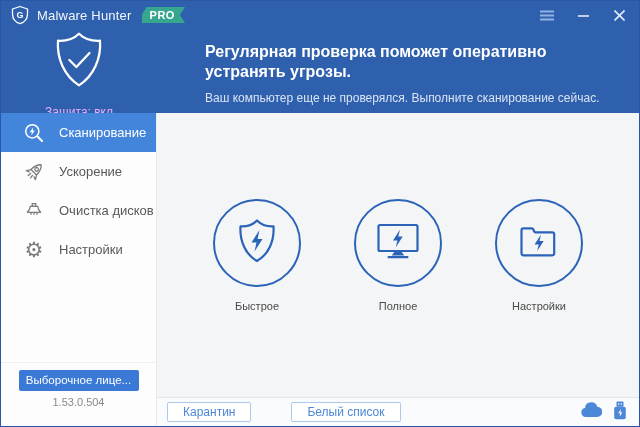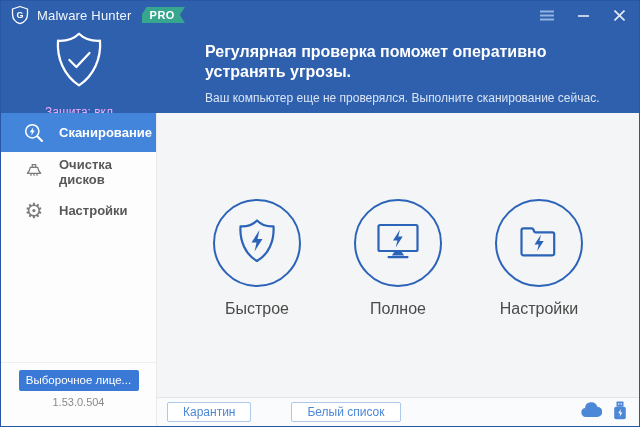--- a/index.html
+++ b/index.html
@@ -44,21 +44,21 @@
   
   .body { position:absolute; top:112px; left:0; right:0; bottom:0; display:flex; }
 
   .sidebar {
     position:relative; width:156px; flex-shrink:0;
     background:#fdfdfe; border-right:1px solid #e9eaeb;
   }
   .nav-item {
     display:flex; align-items:center; height:39px;
     padding-left:21px; gap:13px; cursor:default;
-    font-size:13px; color:#585858;font-weight:bold;
+    font-size:13px; color:#585858;
   }
   .nav-item .nav-icon { width:24px; height:24px; display:flex; align-items:center; justify-content:center; }
   .nav-item.selected { background:#4485dc; color:#ffffff; }
   .gear-glyph { font-family:"DejaVu Sans",sans-serif; font-size:21px; color:#7c7c7c; line-height:24px; }
 
   .sidebar-footer {
     position:absolute; left:0; bottom:0; width:100%; height:64px;
     border-top:1px solid #efefef; text-align:center;
   }
   .license-btn {
@@ -68,21 +68,21 @@
   }
   .version { margin-top:5px; font-size:11px; color:#8a8a8a; }
 
   .main { flex:1; display:flex; flex-direction:column; background:#f4f5f6; }
   .scan-area { flex:1; display:flex; justify-content:center; padding-top:86px; }
   .scan-option { width:141px; display:flex; flex-direction:column; align-items:center; cursor:default; }
   .scan-circle {
     width:88px; height:88px; border:2px solid #2b63b8; border-radius:50%;
     display:flex; align-items:center; justify-content:center; background:transparent;
   }
-  .scan-label { margin-top:13px; font-size:16px; color:#4a4a4a; }
+  .scan-label { margin-top:13px; font-size:11px; color:#4a4a4a; }
 
   .footer {
     height:29px; background:#fafbfc; border-top:1px solid #e3e5e8;
     display:flex; align-items:center; padding:0 12px 0 10px;gap:32px;
   }
   .footer-btn {
     height:20px; padding:0 15px; margin-right:8px;
     background:#ffffff; border:1px solid #aec8ec; border-radius:2px;
     color:#4d87d7; font-size:12px; line-height:18px; cursor:default;
     font-family:"Liberation Sans","DejaVu Sans",sans-serif;
@@ -153,20 +153,35 @@
         <span class="nav-icon">
           <svg width="24" height="24" viewBox="0 0 24 24">
             <circle cx="10.3" cy="10.3" r="6.6" fill="none" stroke="#ffffff" stroke-width="1.5"></circle>
             <line x1="15.3" y1="15.3" x2="20" y2="20" stroke="#ffffff" stroke-width="2.1" stroke-linecap="round"></line>
             <path d="M11.3 6.2 L7.8 11.2 h2.1 L9.3 14.4 L12.8 9.6 h-2.1 Z" fill="#ffffff"></path>
           </svg>
         </span>
         <span>Сканирование</span>
       </div>
 
+      <div class="nav-item">
+        <span class="nav-icon">
+          <svg width="24" height="24" viewBox="0 0 24 24">
+            <g transform="rotate(45 12 12)" fill="none" stroke="#7c7c7c" stroke-width="1.3" stroke-linejoin="round" stroke-linecap="round">
+              <path d="M12 1.8 C14.7 4.2 15.9 8 15.9 12.4 L8.1 12.4 C8.1 8 9.3 4.2 12 1.8 Z"></path>
+              <circle cx="12" cy="8.3" r="1.8"></circle>
+              <path d="M8.1 12.4 L5.6 16.4 L8.5 15.4"></path>
+              <path d="M15.9 12.4 L18.4 16.4 L15.5 15.4"></path>
+              <line x1="10.7" y1="15.4" x2="10.3" y2="18.6"></line>
+              <line x1="13.3" y1="15.4" x2="13.7" y2="18.6"></line>
+            </g>
+          </svg>
+        </span>
+        <span>Ускорение</span>
+      </div>
 
       <div class="nav-item">
         <span class="nav-icon">
           <svg width="24" height="24" viewBox="0 0 24 24">
             <g fill="none" stroke="#7c7c7c" stroke-width="1.3" stroke-linejoin="round">
               <path d="M10.2 4.6 h3.6 v2.7 h-3.6 Z"></path>
               <path d="M8.3 7.3 h7.4 c0.2 2.6 1.4 4.4 2.9 6 L5.4 13.3 c1.5-1.6 2.7-3.4 2.9-6 Z"></path>
               <line x1="9" y1="13.3" x2="9" y2="15.8"></line>
               <line x1="12" y1="13.3" x2="12" y2="15.8"></line>
               <line x1="15" y1="13.3" x2="15" y2="15.8"></line>

